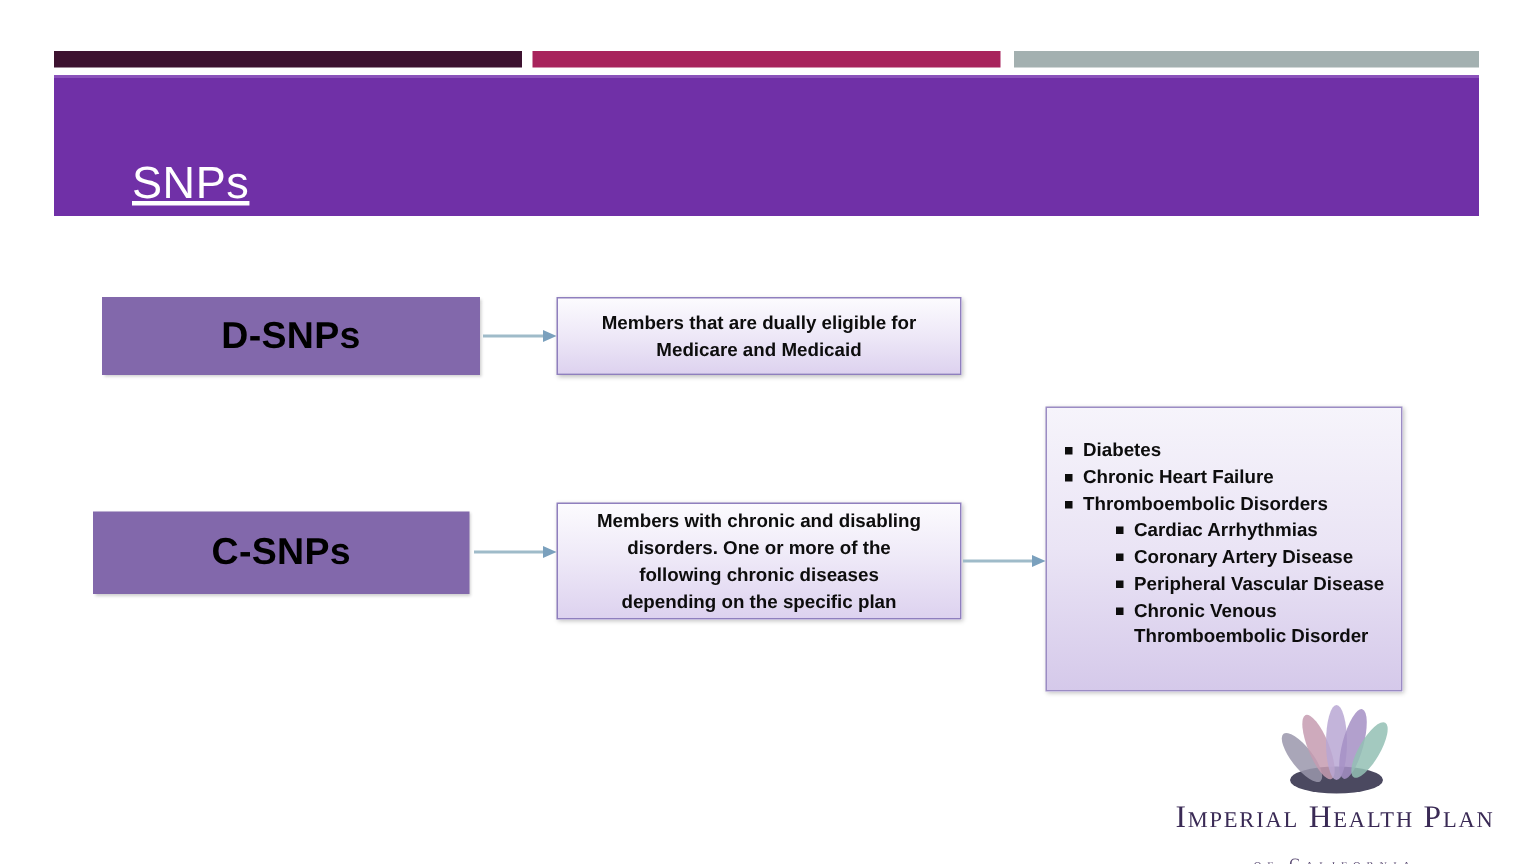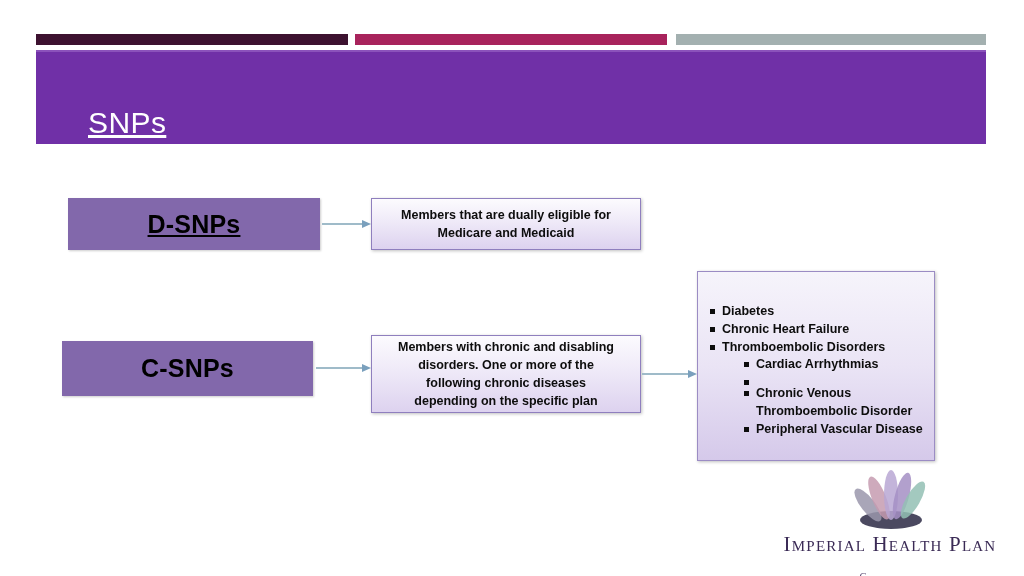--- a/index.html
+++ b/index.html
@@ -57,21 +57,21 @@
     background: #8268ab;
     display: flex;
     align-items: center;
     justify-content: center;
     color: #000000;
     font-weight: bold;
     font-size: 25px;
     letter-spacing: 0.2px;
     box-shadow: 1px 1px 2px rgba(0,0,0,0.20);
   }
-  .box-dsnps { left: 68px;  top: 198px; width: 252px; height: 52px; text-decoration: underline; }
+  .box-dsnps { left: 68px;  top: 198px; width: 252px; height: 52px; }
   .box-csnps { left: 62px;  top: 341px; width: 251px; height: 55px; }
 
   .desc-box {
     position: absolute;
     background: linear-gradient(to bottom, #fcfbfe 0%, #efeaf8 45%, #ddd2ef 100%);
     border: 1px solid #8f7fbe;
     box-shadow: 1px 1px 3px rgba(0,0,0,0.25);
     display: flex;
     align-items: center;
     justify-content: center;
@@ -87,21 +87,21 @@
   .desc-csnps { left: 371px; top: 335px; width: 270px; height: 78px; }
 
   .list-box {
     position: absolute;
     left: 697px; top: 271px;
     width: 238px; height: 190px;
     background: linear-gradient(to bottom, #f6f4fb 0%, #eae4f5 50%, #d5c9ea 100%);
     border: 1px solid #9b8cc4;
     box-shadow: 1px 1px 3px rgba(0,0,0,0.25);
     box-sizing: border-box;
-    padding: 31px 10px 10px 12px;
+    padding: 20px 10px 10px 12px;
     color: #0d0d0d;
     font-weight: bold;
     font-size: 12.5px;
     line-height: 1.42;
   }
   .li {
     display: flex;
     align-items: flex-start;
     gap: 7px;
   }
@@ -216,28 +216,29 @@
   <div class="li">
     <span class="bullet"></span>
     <span>Thromboembolic Disorders</span>
   </div>
   <div class="li sub">
     <span class="bullet"></span>
     <span>Cardiac Arrhythmias</span>
   </div>
   <div class="li sub">
     <span class="bullet"></span>
+    <span>Coronary Artery Disease</span>
+  </div>
+  <div class="li sub">
+    <span class="bullet"></span>
+    <span>Peripheral Vascular Disease</span>
   </div>
   <div class="li sub">
     <span class="bullet"></span>
     <span>Chronic Venous Thromboembolic Disorder</span>
-  </div>
-  <div class="li sub">
-    <span class="bullet"></span>
-    <span>Peripheral Vascular Disease</span>
   </div>
 </div>
 
 <div class="logo">
   <svg class="logo-mark" viewBox="0 0 86 62">
     <ellipse cx="43" cy="50" rx="31" ry="9" fill="#3c3a52" opacity="0.92"></ellipse>
     <ellipse cx="20" cy="35" rx="7" ry="20" fill="#9a97ab" opacity="0.85" transform="rotate(-38 20 35)"></ellipse>
     <ellipse cx="31" cy="28" rx="7" ry="23" fill="#c59bb0" opacity="0.85" transform="rotate(-22 31 28)"></ellipse>
     <ellipse cx="43" cy="25" rx="7" ry="25" fill="#b9a7d4" opacity="0.85"></ellipse>
     <ellipse cx="54" cy="26" rx="7" ry="24" fill="#a58fc4" opacity="0.85" transform="rotate(15 54 26)"></ellipse>

